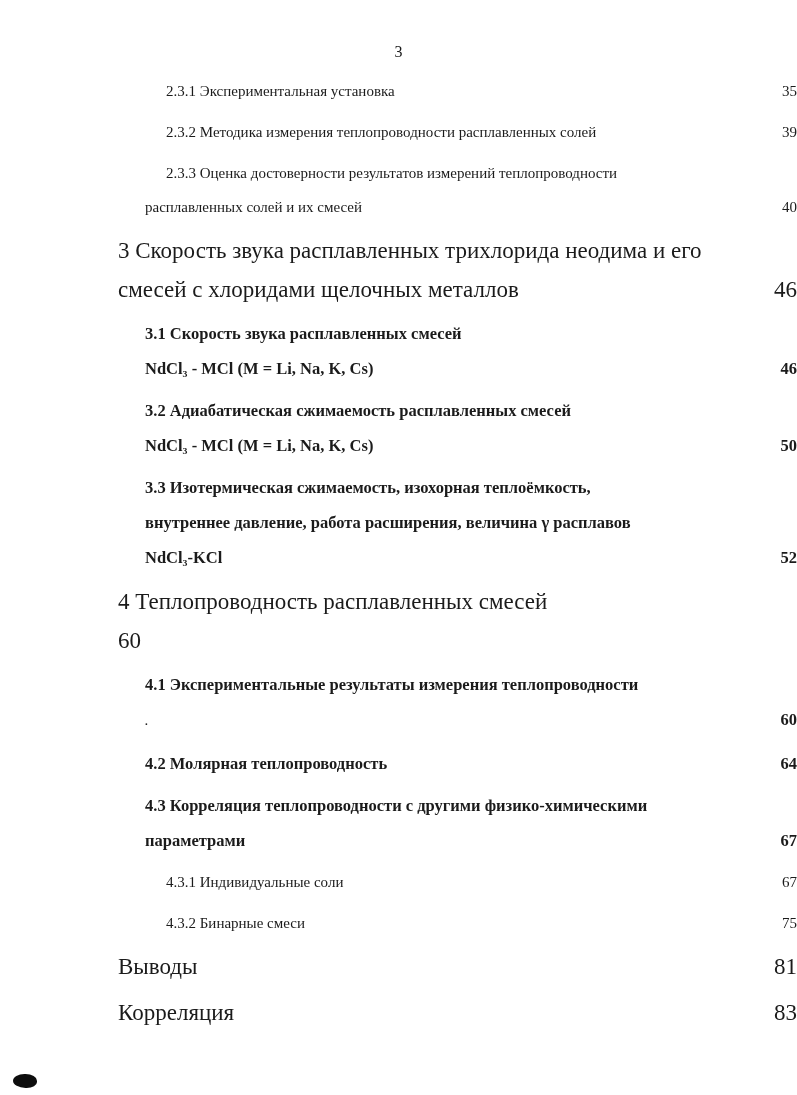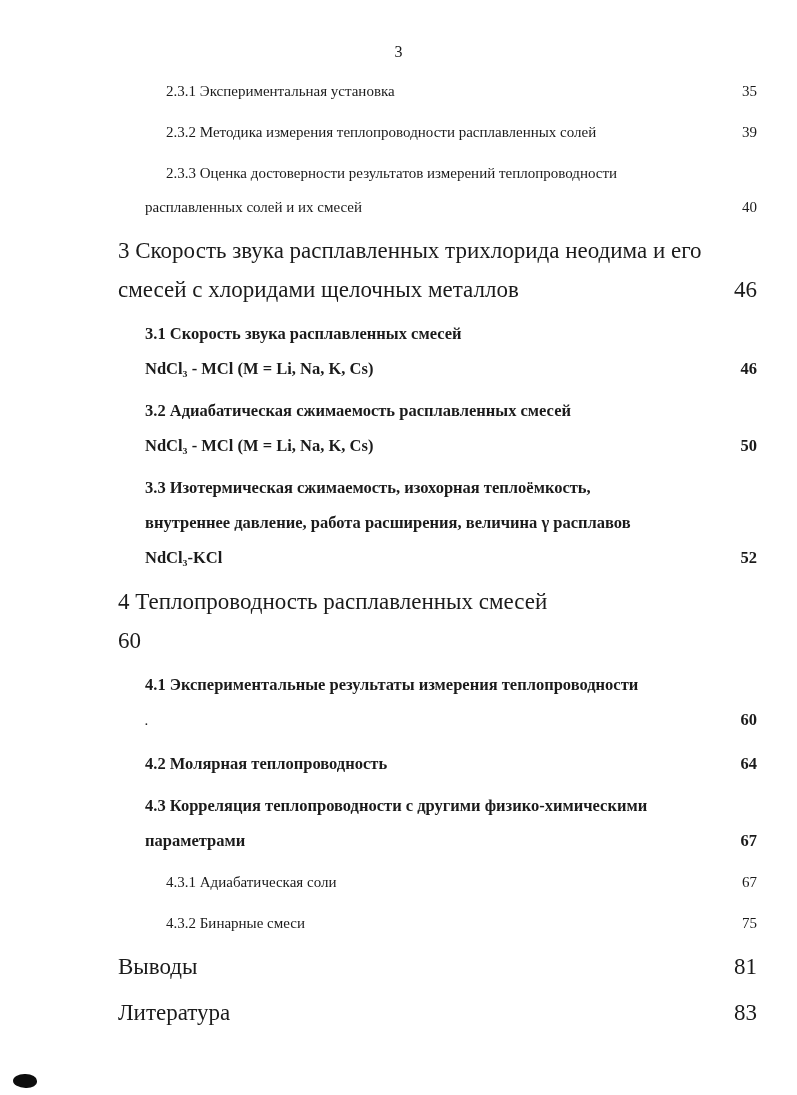--- a/index.html
+++ b/index.html
@@ -22,21 +22,20 @@
     overflow: hidden;
   }
   .page-number {
     padding-top: 42px;
     text-align: center;
     font-size: 16px;
     line-height: 20px;
   }
   .toc {
     margin-top: 12px;
-    padding-right: 40px; 
   }
   .entry { margin-bottom: 7px; }
   .line {
     display: flex;
     justify-content: space-between;
     align-items: baseline;
     line-height: 36px;
     white-space: nowrap;
   }
   .page-ref {
@@ -160,38 +159,38 @@
         <div class="line">
           <span class="line-text">4.3 Корреляция теплопроводности с другими физико-химическими</span>
         </div>
         <div class="line">
           <span class="line-text">параметрами</span>
           <span class="page-ref">67</span>
         </div>
       </div>
       <div class="entry level-3">
         <div class="line">
-          <span class="line-text">4.3.1 Адиабатическая соли</span>
+          <span class="line-text">4.3.1 Индивидуальные соли</span>
           <span class="page-ref">67</span>
         </div>
       </div>
       <div class="entry level-3">
         <div class="line">
           <span class="line-text">4.3.2 Бинарные смеси</span>
           <span class="page-ref">75</span>
         </div>
       </div>
       <div class="entry level-1">
         <div class="line">
           <span class="line-text">Выводы</span>
           <span class="page-ref">81</span>
         </div>
       </div>
       <div class="entry level-1">
         <div class="line">
-          <span class="line-text">Литература</span>
+          <span class="line-text">Корреляция</span>
           <span class="page-ref">83</span>
         </div>
       </div>
     </main>
 
   <div class="scan-artifact"></div>
 </div>
 
 </body></html>

